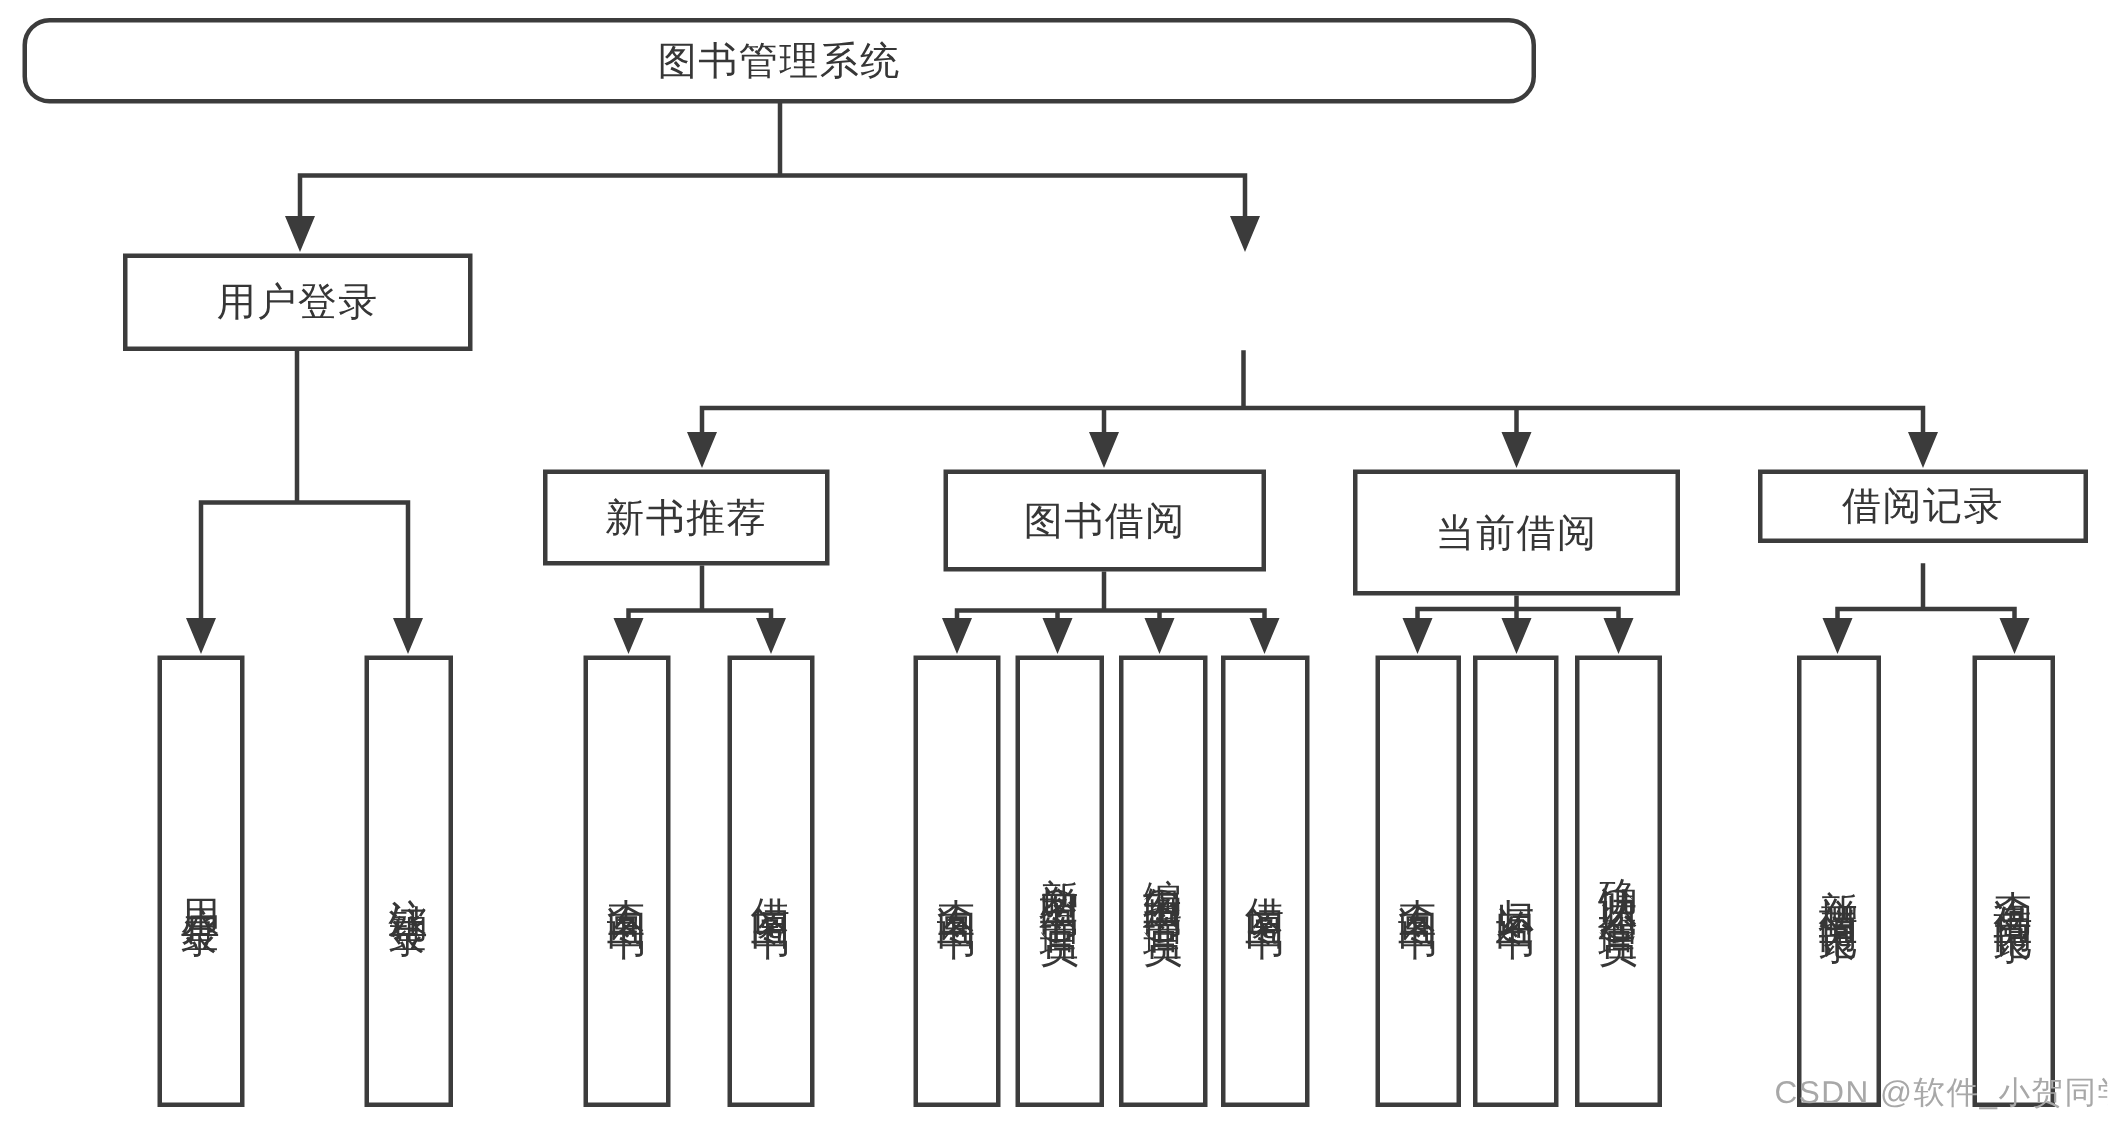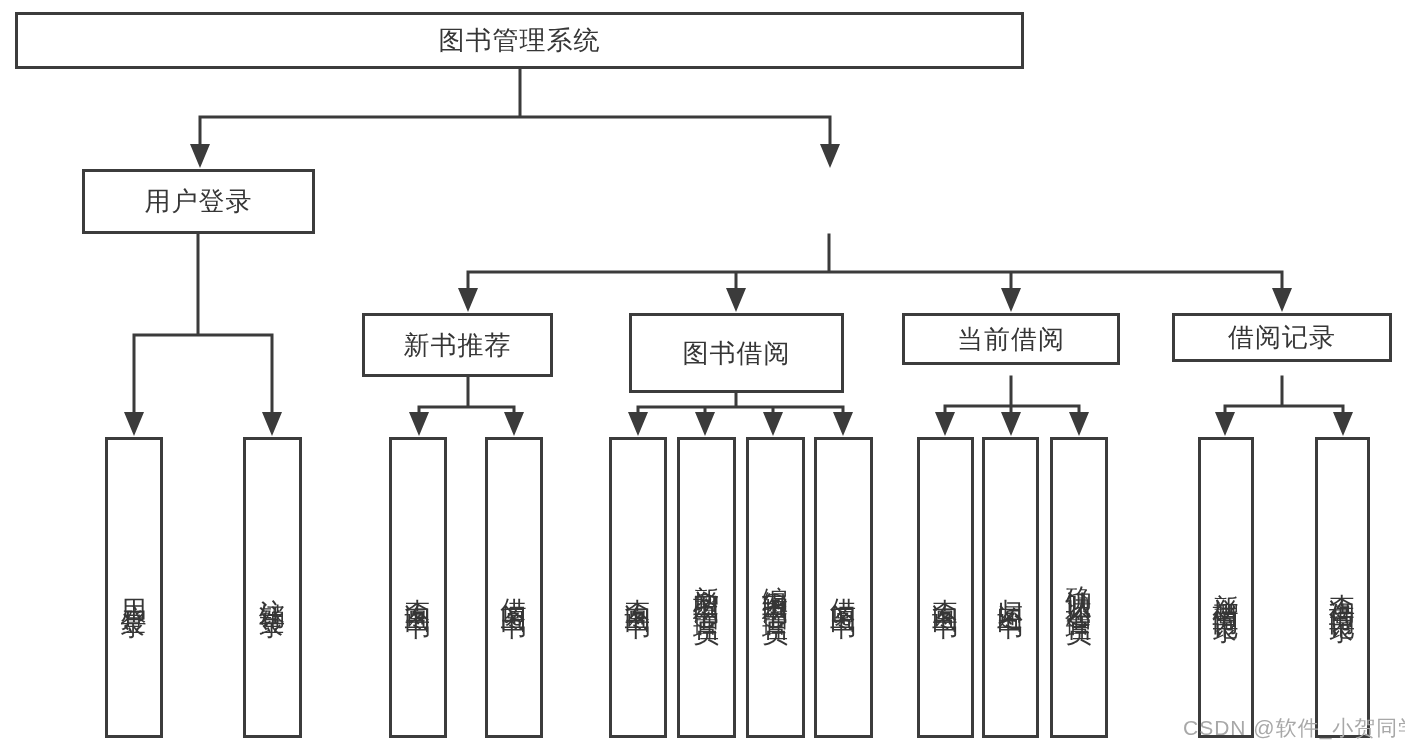--- a/index.html
+++ b/index.html
@@ -31,21 +31,21 @@
   .node.v {
     font-size: 26px;
   }
   .node.v .vtext {
     writing-mode: vertical-lr;
     text-orientation: mixed;
     line-height: 1.0;
     letter-spacing: 5px;
     white-space: nowrap;
   }
-  .title-box { font-size: 25px; }
+  .title-box { font-size: 25px; border-radius: 18px; }
   .watermark {
     position: absolute;
     left: 1183px;
     top: 714px;
     font-size: 21px;
     color: #a8a8a8;
     z-index: 2;
     white-space: nowrap;
     letter-spacing: 1px;
   }
@@ -97,24 +97,24 @@
     <span>图书管理系统</span>
   </div>
 
   <div class="node h" style="left:82px; top:169px; width:233px; height:65px;">
     <span>用户登录</span>
   </div>
 
   <div class="node h" style="left:362px; top:313px; width:191px; height:64px;">
     <span>新书推荐</span>
   </div>
-  <div class="node h" style="left:629px; top:313px; width:215px; height:80px;">
+  <div class="node h" style="left:629px; top:313px; width:215px; height:68px;">
     <span>图书借阅</span>
   </div>
-  <div class="node h" style="left:902px; top:313px; width:218px; height:52px;">
+  <div class="node h" style="left:902px; top:313px; width:218px; height:84px;">
     <span>当前借阅</span>
   </div>
   <div class="node h" style="left:1172px; top:313px; width:220px; height:49px;">
     <span>借阅记录</span>
   </div>
 
   <div class="node v" style="left:105px; top:437px; width:58px; height:301px;">
     <span class="vtext">用户登录</span>
   </div>
   <div class="node v" style="left:243px; top:437px; width:59px; height:301px;">

